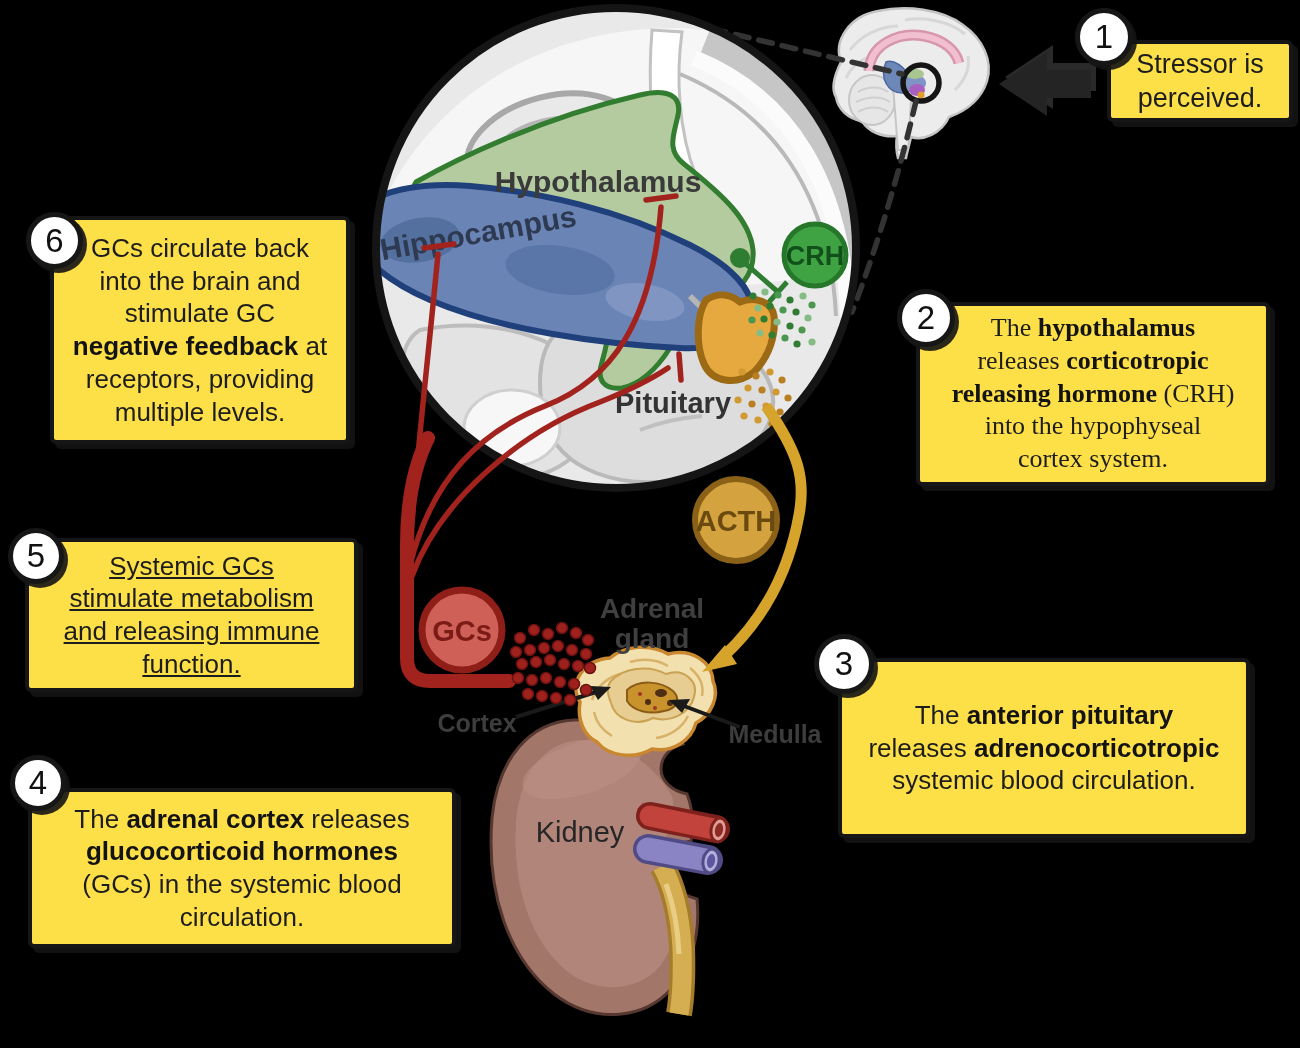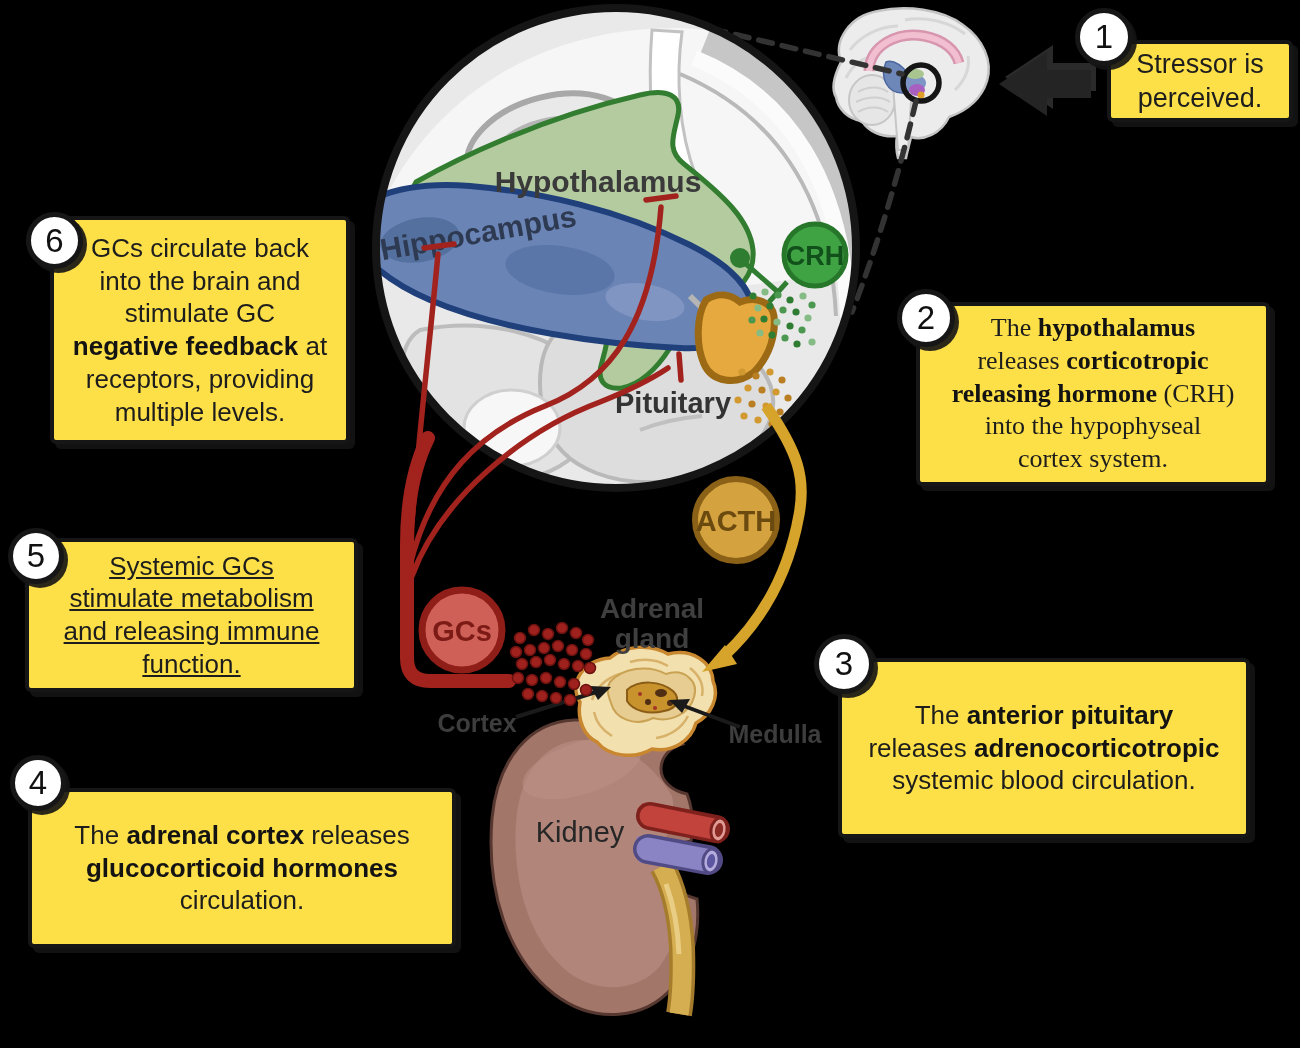--- a/index.html
+++ b/index.html
@@ -277,20 +277,21 @@
   <div class="callout" style="left:838px;top:658px;width:412px;height:180px;">
       <div class="line"><span>The </span><b>anterior pituitary</b></div>
       <div class="line"><span>releases </span><b>adrenocorticotropic</b></div>
       <div class="line"><span>systemic blood circulation.</span></div>
     </div>
   <div class="numcircle" style="left:814px;top:634px;width:60px;height:60px;">3</div>
 
   <div class="callout" style="left:28px;top:752px;width:428px;height:160px;margin-top:36px;">
       <div class="line"><span>The </span><b>adrenal cortex</b><span> releases</span></div>
       <div class="line"><b>glucocorticoid hormones</b></div>
+      <div class="line"><span>(GCs) in the systemic blood</span></div>
       <div class="line"><span>circulation.</span></div>
     </div>
   <div class="numcircle" style="left:10px;top:755px;width:56px;height:56px;">4</div>
 
   <div class="callout" style="left:25px;top:538px;width:333px;height:154px;text-decoration:underline;">
       <div class="line"><span>Systemic GCs</span></div>
       <div class="line"><span>stimulate metabolism</span></div>
       <div class="line"><span>and releasing immune</span></div>
       <div class="line"><span>function.</span></div>
     </div>

